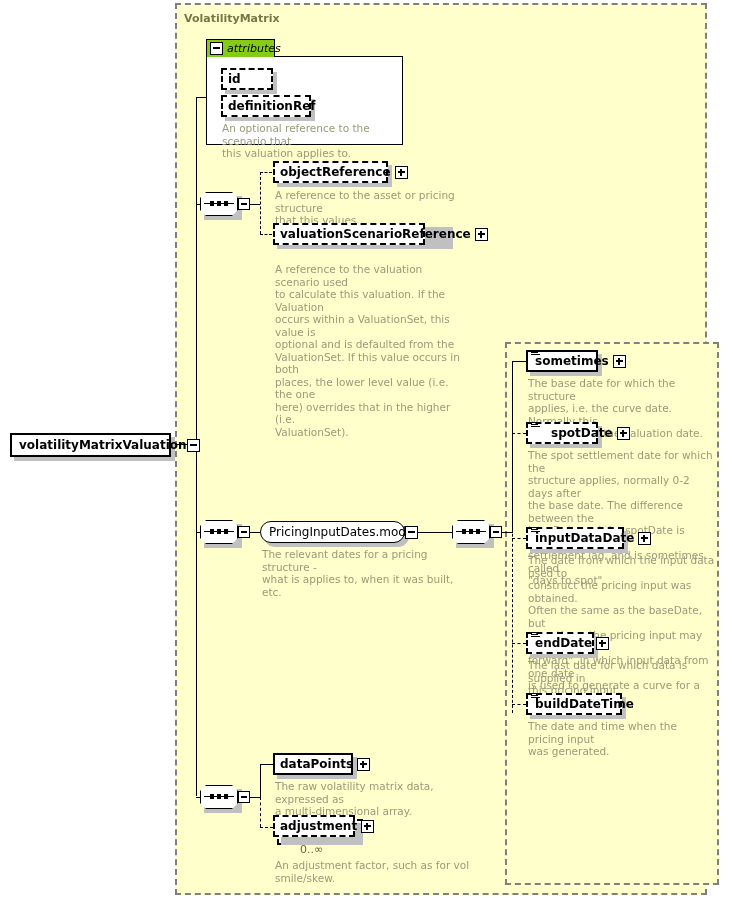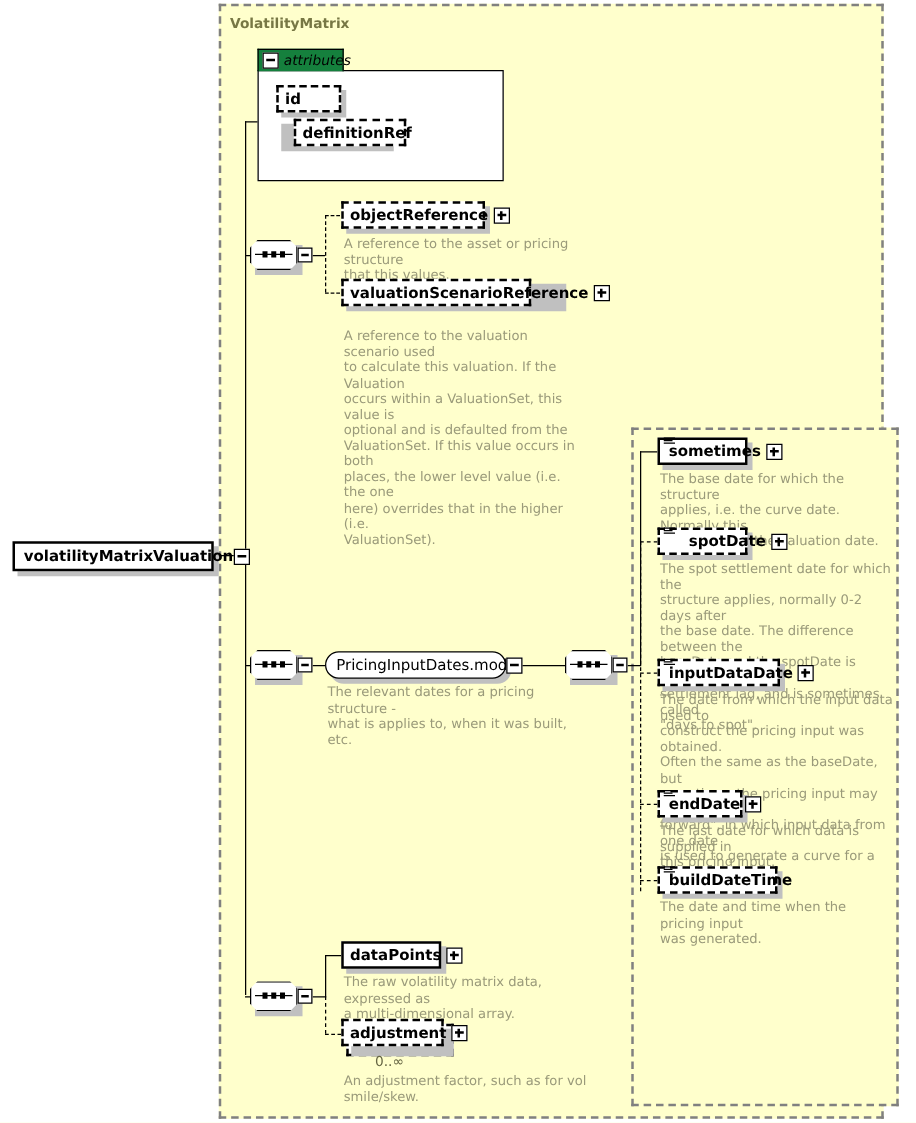--- a/index.html
+++ b/index.html
@@ -26,21 +26,21 @@
 
   
   .attrpanel{
     position:absolute;
     background:#ffffff;
     border:1px solid #000000;
     box-sizing:border-box;
   }
   .attrtab{
     position:absolute;
-    background:#15803d;
+    background:#84cc16;
     border:1px solid #000000;
     border-bottom:none;
     box-sizing:border-box;
     display:flex;align-items:center;
     padding-left:3px;
     height:18px;
   }
   .attrtab .lbl{
     font-style:italic;font-size:11px;color:#000;margin-left:4px;
     white-space:nowrap;
@@ -175,23 +175,25 @@
   </div>
 
   <div class="ln lnh" style="left:196px;top:97px;width:10px;"></div>
 
   <div class="shadowbox" style="left:225px;top:72px;width:52px;height:22px;"></div>
   <div class="node dashed" style="left:221px;top:68px;width:52px;">
     <span class="txt">id</span>
   </div>
 
   <div class="shadowbox" style="left:225px;top:99px;width:90px;height:22px;"></div>
-  <div class="node dashed" style="left:235px;top:95px;width:90px;">
+  <div class="node dashed" style="left:221px;top:95px;width:90px;">
     <span class="txt">definitionRef</span>
   </div>
+  <div class="anno" style="left:222px;top:122px;width:180px;">An optional reference to the scenario that
+this valuation applies to.</div>
 
   <div class="seqshadow" style="left:204px;top:196px;width:38px;height:24px;"></div>
   <div class="seqnode" style="left:200px;top:192px;">
     <div class="oct"></div>
     <div class="dots"></div>
     <div class="d d1"></div>
     <div class="d d2"></div>
     <div class="d d3"></div>
     <div class="box"></div>
   </div>

